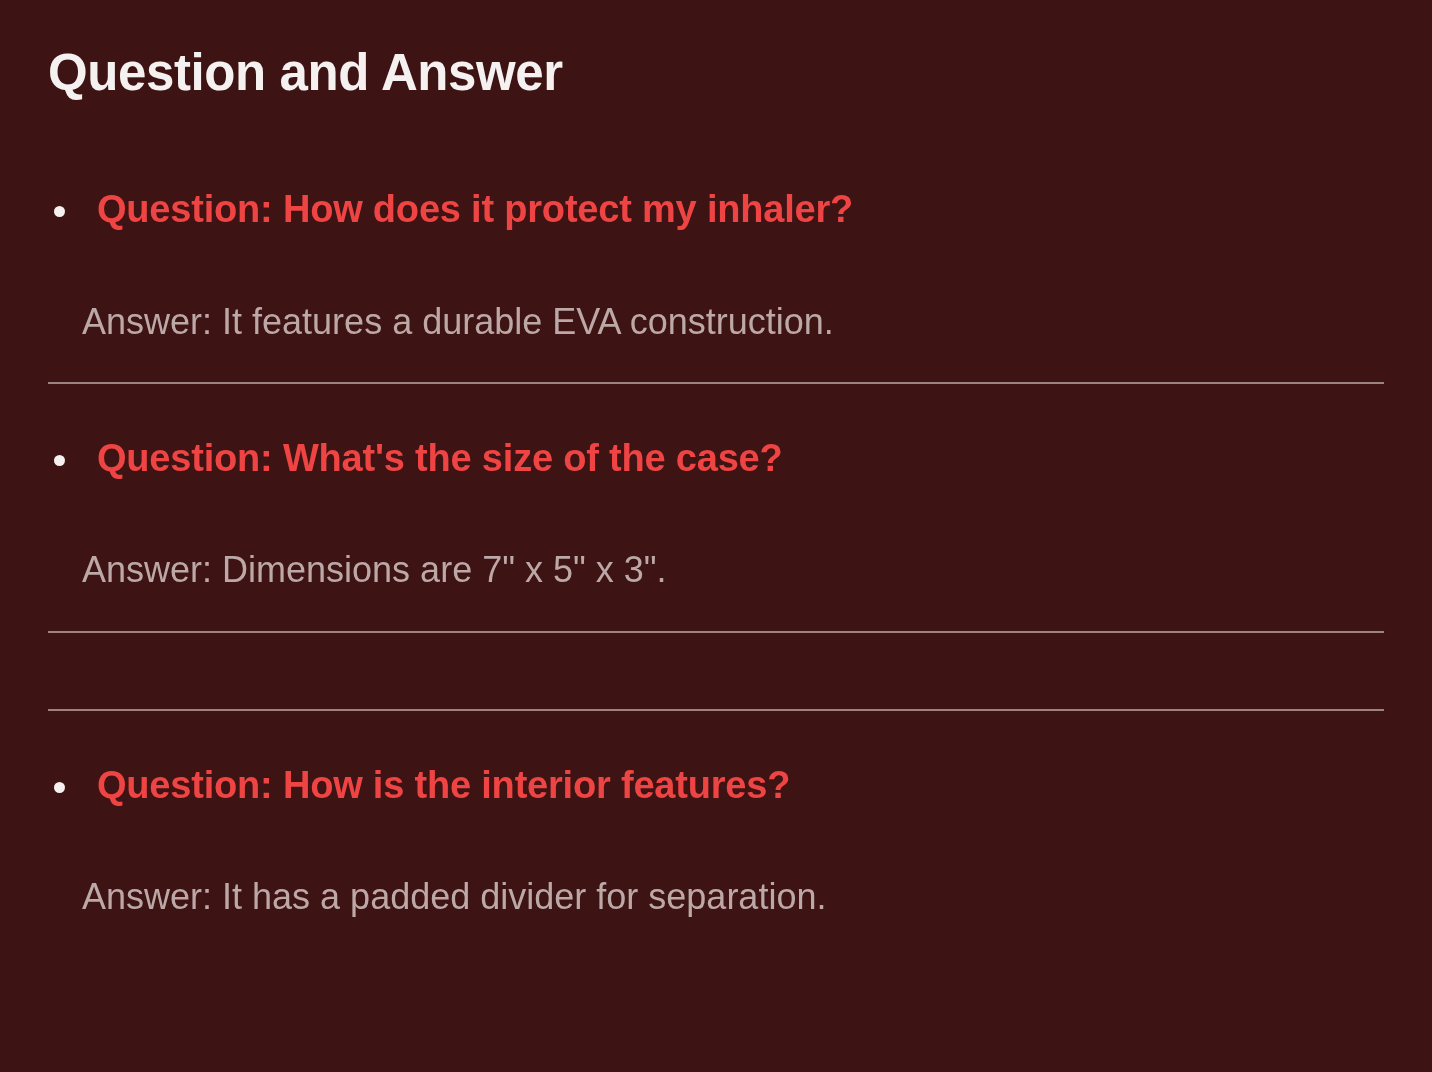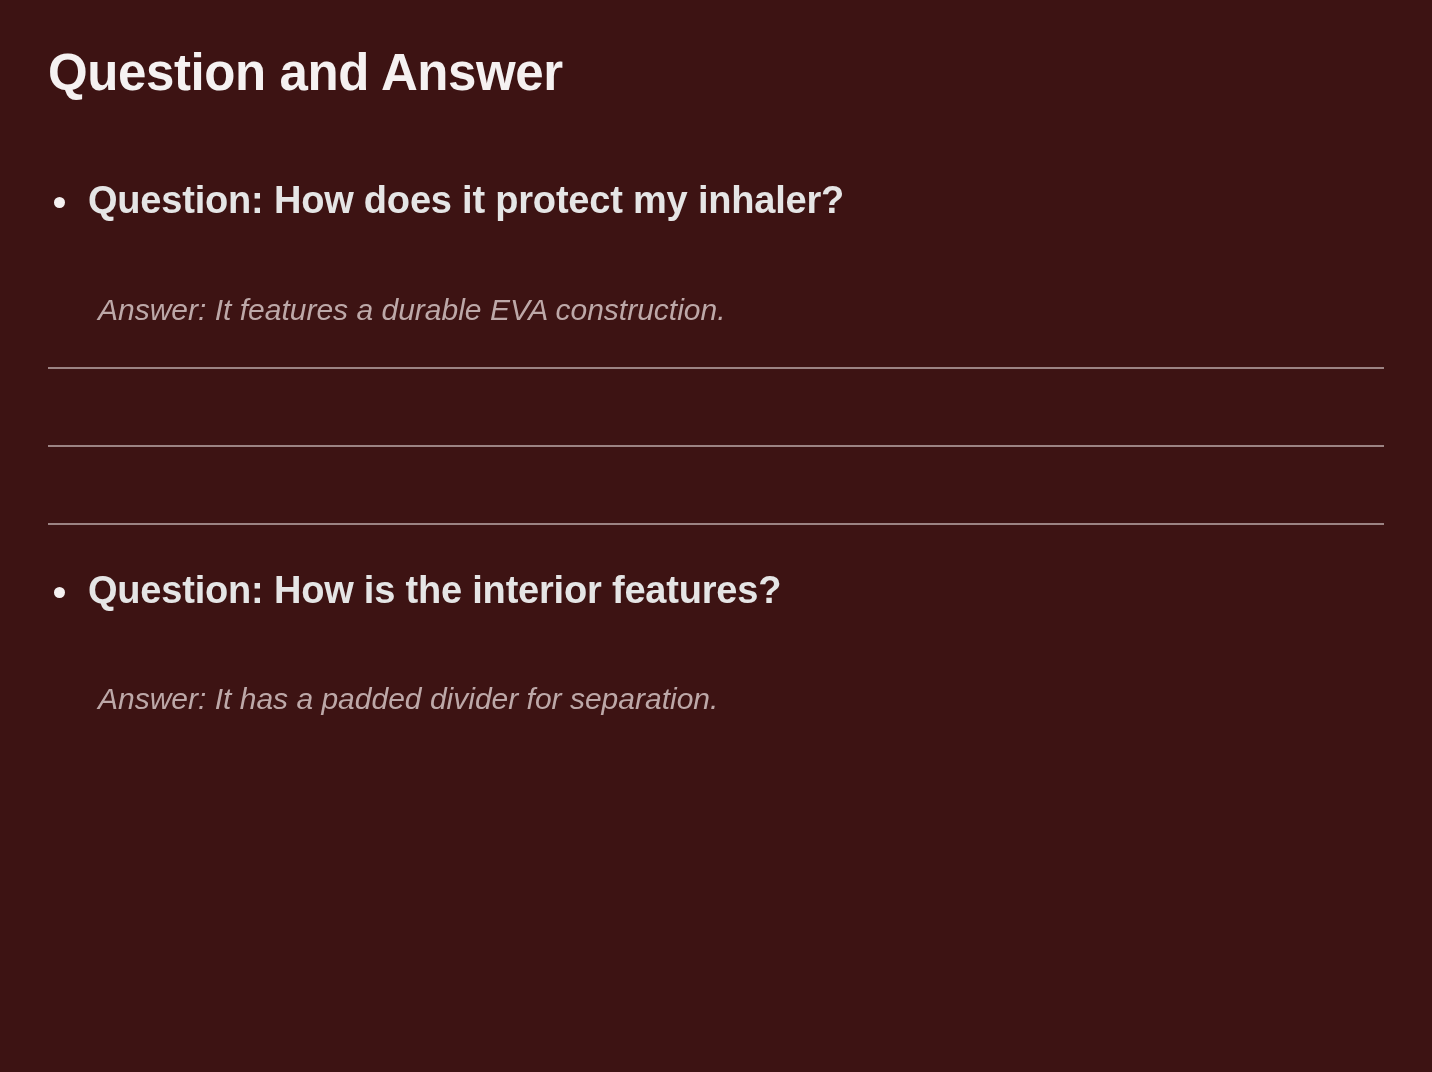--- a/index.html
+++ b/index.html
@@ -48,36 +48,35 @@
     position: absolute;
     left: 6px;
     top: 19px;
     width: 11px;
     height: 11px;
     border-radius: 50%;
     background: #f5f1f1;
   }
 
   .qa-question {
-    margin: 6px;
+    margin: 15px;
     font-size: 38px;
     font-weight: bold;
     line-height: 1.2;
     letter-spacing: -0.2px;
-    color: #e5e5e5;
+    color: #ef4444;
   }
 
   .qa-answer {
-    margin: 16px;
+    margin: 0;
     padding-top: 52px;
-    font-size: 30px;
+    font-size: 36px;
     font-weight: normal;
     line-height: 1.2;
     color: #bda8a8;
-    font-style: italic;
   }
 
   .qa-divider {
     height: 0;
     margin: 39px 0 0 0;
     border: 0;
     border-top: 2px solid #9c8383;
     width: 1336px;
   }
 
@@ -102,20 +101,25 @@
 
     <li class="qa-item">
       <span class="bullet-dot"></span>
       <p class="qa-question">Question: How does it protect my inhaler?</p>
       <p class="qa-answer">Answer: It features a durable EVA construction.</p>
     </li>
 
     <hr class="qa-divider">
     <div class="qa-block-gap"></div>
 
+    <li class="qa-item">
+      <span class="bullet-dot"></span>
+      <p class="qa-question">Question: What's the size of the case?</p>
+      <p class="qa-answer">Answer: Dimensions are 7" x 5" x 3".</p>
+    </li>
 
     <hr class="qa-divider">
     <div class="qa-block-gap"></div>
 
 
     <hr class="qa-divider">
     <div class="qa-block-gap"></div>
 
     <li class="qa-item">
       <span class="bullet-dot"></span>

